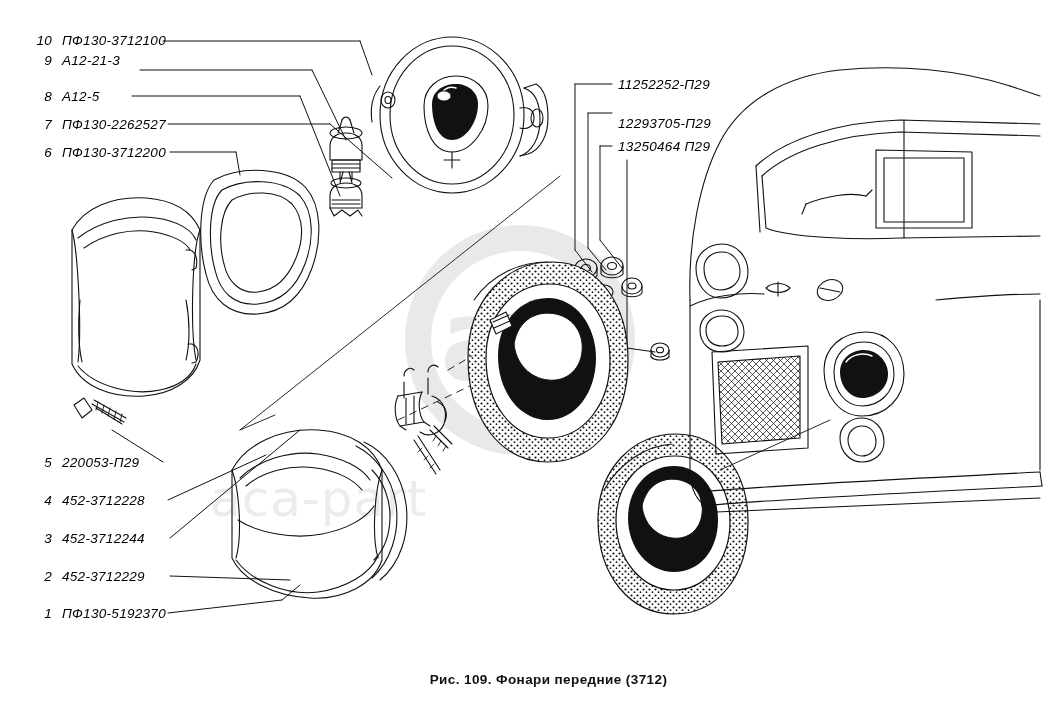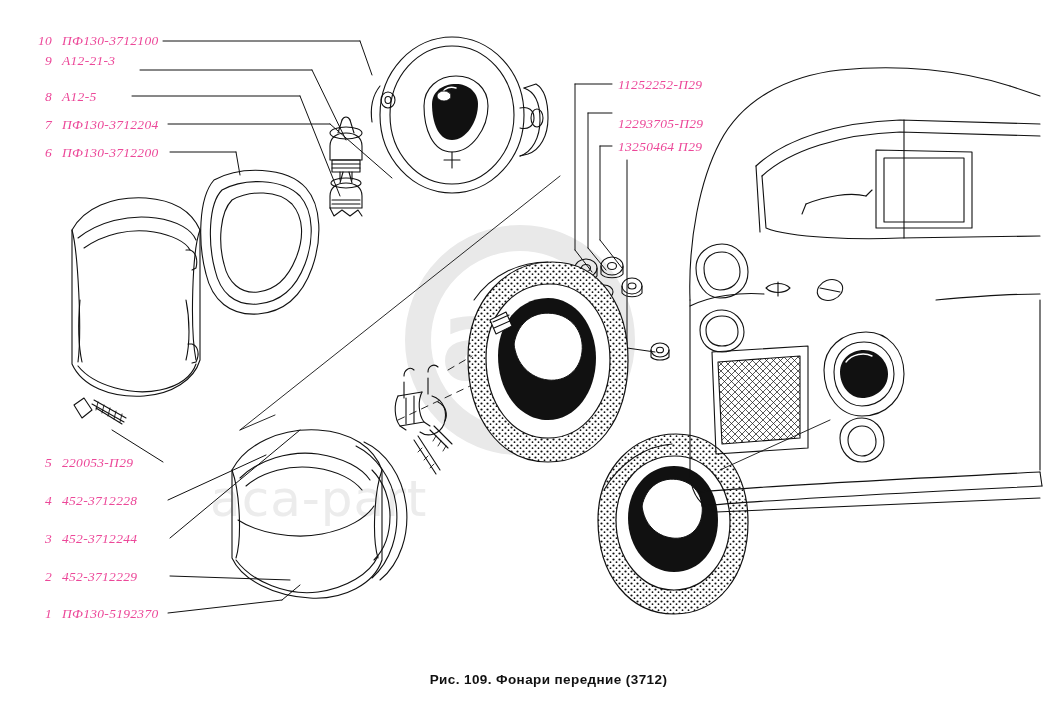--- a/index.html
+++ b/index.html
@@ -63,24 +63,24 @@
     left: 0; top: 0;
     width: 1049px;
     height: 715px;
     z-index: 10;
   }
   
   .callout {
     position: absolute;
     z-index: 20;
     white-space: nowrap;
-    font-family: Liberation Serif, serif;
+    font-family: Liberation Sans, sans-serif;
     font-style: italic;
     font-size: 13.5px;
-    color: #ec4899;
+    color: #000000;
     letter-spacing: 0.3px;
   }
   .callout .num {
     display: inline-block;
     width: 18px;
     text-align: right;
     margin-right: 10px;
     font-style: italic;
   }
   .callout.right .num {
@@ -349,21 +349,21 @@
   <div class="callout" style="left:34px; top:33px;">
     <span class="num">10</span><span>ПФ130-3712100</span>
   </div>
   <div class="callout" style="left:34px; top:53px;">
     <span class="num">9</span><span>А12-21-3</span>
   </div>
   <div class="callout" style="left:34px; top:89px;">
     <span class="num">8</span><span>А12-5</span>
   </div>
   <div class="callout" style="left:34px; top:117px;">
-    <span class="num">7</span><span>ПФ130-3712204</span>
+    <span class="num">7</span><span>ПФ130-2262527</span>
   </div>
   <div class="callout" style="left:34px; top:145px;">
     <span class="num">6</span><span>ПФ130-3712200</span>
   </div>
   <div class="callout" style="left:34px; top:455px;">
     <span class="num">5</span><span>220053-П29</span>
   </div>
   <div class="callout" style="left:34px; top:493px;">
     <span class="num">4</span><span>452-3712228</span>
   </div>

